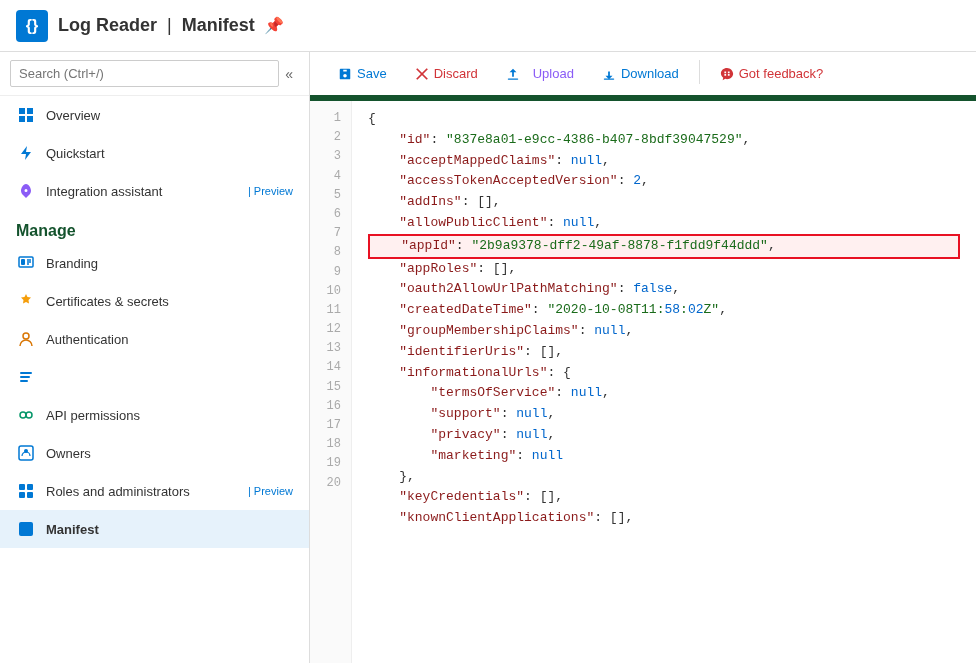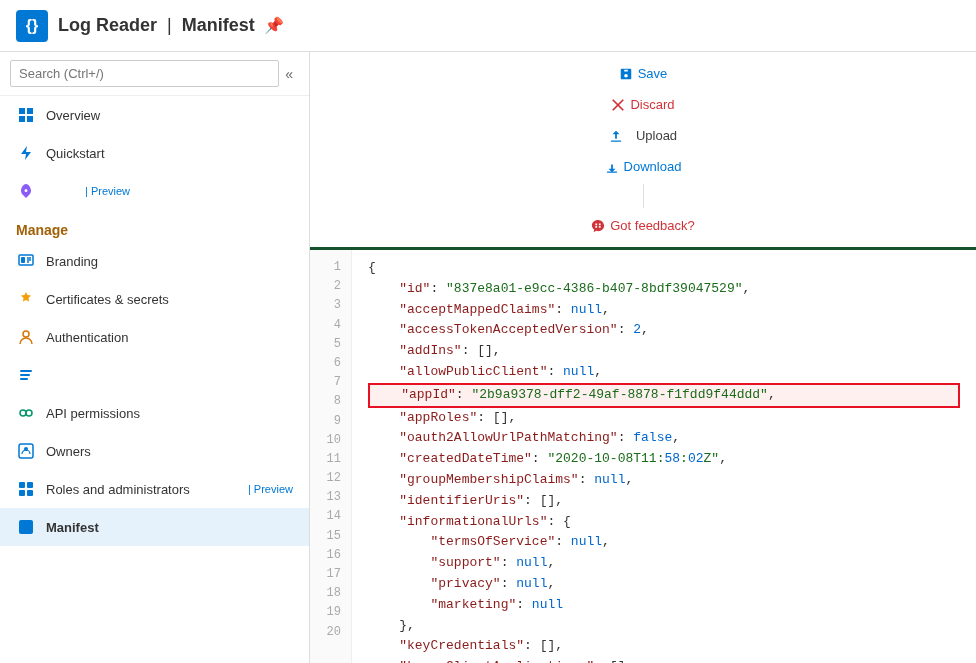--- a/index.html
+++ b/index.html
@@ -94,23 +94,23 @@
     .nav-item .nav-label { flex: 1; }
     .nav-item .preview-badge {
       font-size: 11px;
       color: #0078d4;
       font-weight: 400;
       margin-left: 39px;
     }
 
     .section-header {
       padding: 12px 16px 4px 16px;
-      font-size: 14px;
+      font-size: 16px;
       font-weight: 700;
-      color: #a16207;
+      color: #14532d;
       text-transform: none;
     }
 
     
     .icon-overview { color: #0078d4; }
     .icon-quickstart { color: #0078d4; }
     .icon-integration { color: #8b5cf6; }
     .icon-branding { color: #0078d4; }
     .icon-auth { color: #d97706; }
     .icon-certs { color: #f59e0b; }
@@ -125,42 +125,41 @@
     .content-area {
       flex: 1;
       display: flex;
       flex-direction: column;
       overflow: hidden;
     }
 
     
     .toolbar {
       display: flex;
-      align-items: center;
+      align-items: flex-start;
       padding: 8px 16px;
-      border-bottom: 3px solid #14532d;
+      border-bottom: 6px solid #14532d;
       gap: 4px;
       background: #fff;
-      flex-direction: column;
     }
     .toolbar-btn {
       display: flex;
       align-items: center;
       gap: 5px;
       padding: 6px 12px;
       background: none;
       border: none;
       cursor: pointer;
       font-size: 13px;
       color: #333;
       border-radius: 2px;
     }
     .toolbar-btn.save { color: #0078d4; }
     .toolbar-btn.discard { color: #d13438; }
-    .toolbar-btn.upload { color: #404040; gap: 13px; }
+    .toolbar-btn.upload { color: #8b5cf6; gap: 13px; }
     .toolbar-btn.download { color: #0078d4; }
     .toolbar-btn.feedback { color: #d13438; }
     .toolbar-divider {
       width: 1px; height: 24px;
       background: #ddd;
       margin: 0 4px;
     }
 
     .description-bar {
       padding: 10px 16px;
@@ -255,20 +254,21 @@
       </span>
       <span class="nav-label">Quickstart</span>
     </div>
 
     <div class="nav-item">
       <span class="nav-icon icon-integration">
         <svg width="16" height="16" viewBox="0 0 16 16" fill="currentColor">
             <path d="M8 1C5 1 3 5 3 8c0 1 .5 2 1 3L8 15l4-4c.5-1 1-2 1-3 0-3-2-7-5-7zm0 5a1.5 1.5 0 110 3 1.5 1.5 0 010-3z"></path>
           </svg>
       </span>
+      <span class="nav-label">Integration assistant</span>
       <span class="preview-badge">| Preview</span>
     </div>
 
     <div class="section-header">Manage</div>
 
     <div class="nav-item">
       <span class="nav-icon icon-branding">
         <svg width="16" height="16" viewBox="0 0 16 16" fill="currentColor">
             <rect x="1" y="2" width="14" height="10" rx="1" fill="none" stroke="currentColor" stroke-width="1.5"></rect>
             <rect x="3" y="4" width="4" height="6" rx="1"></rect>

